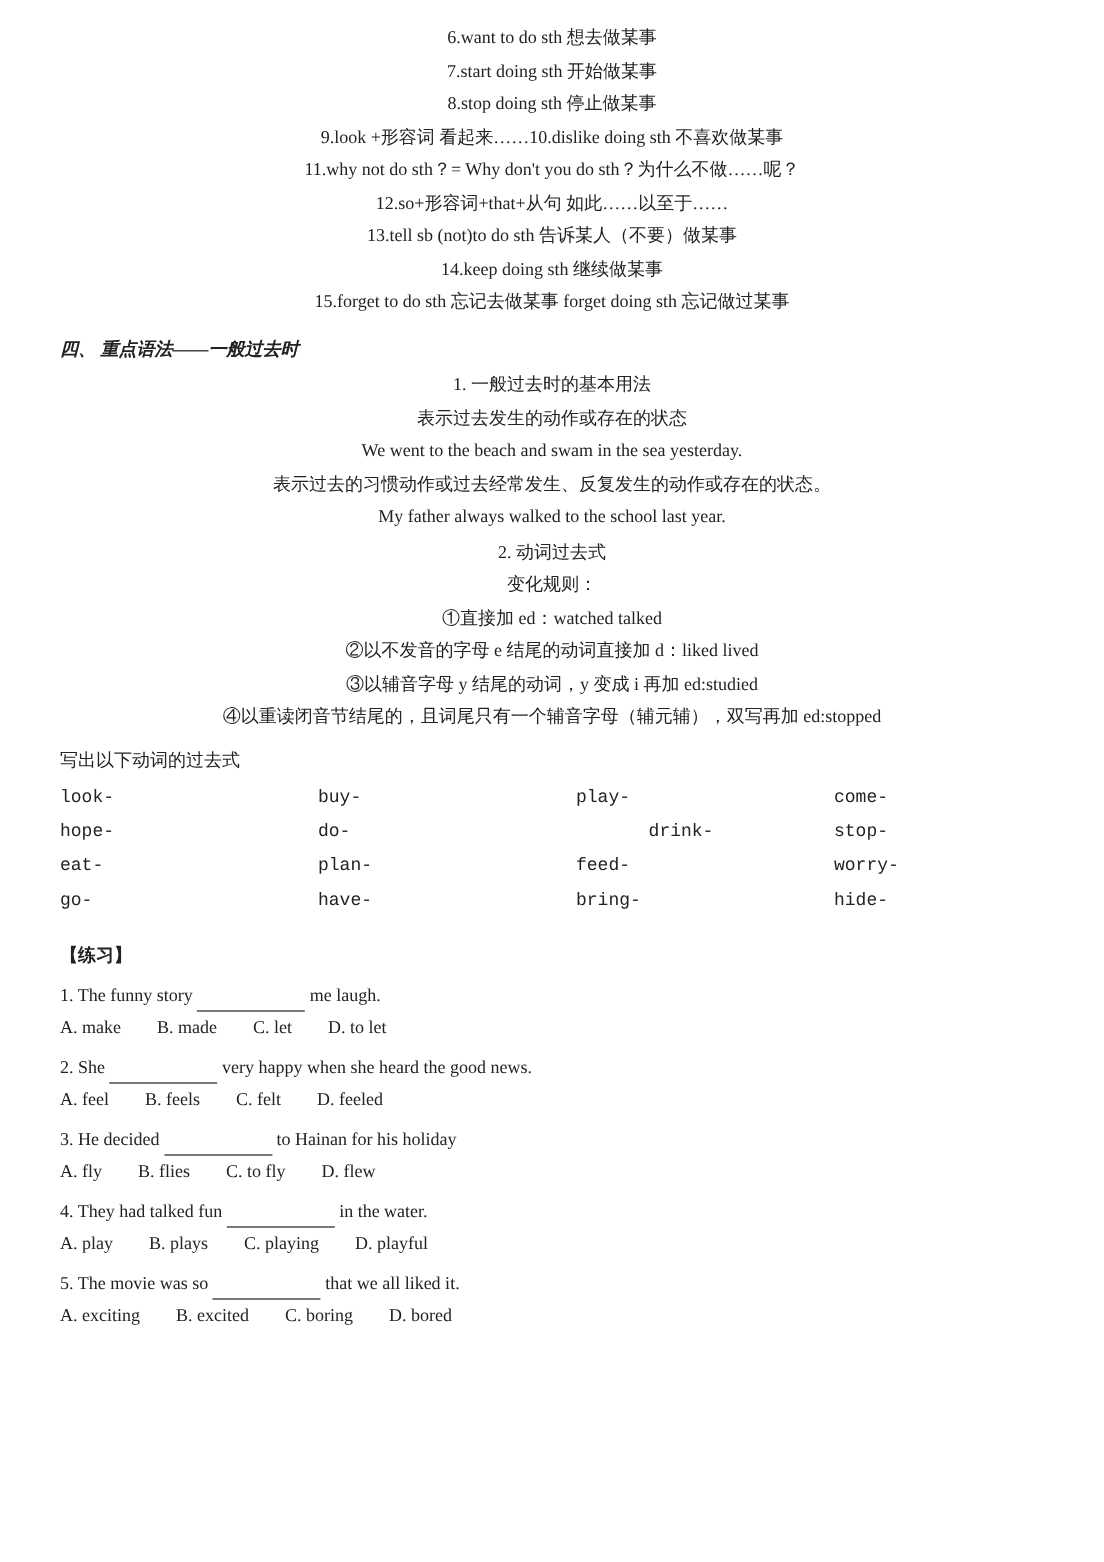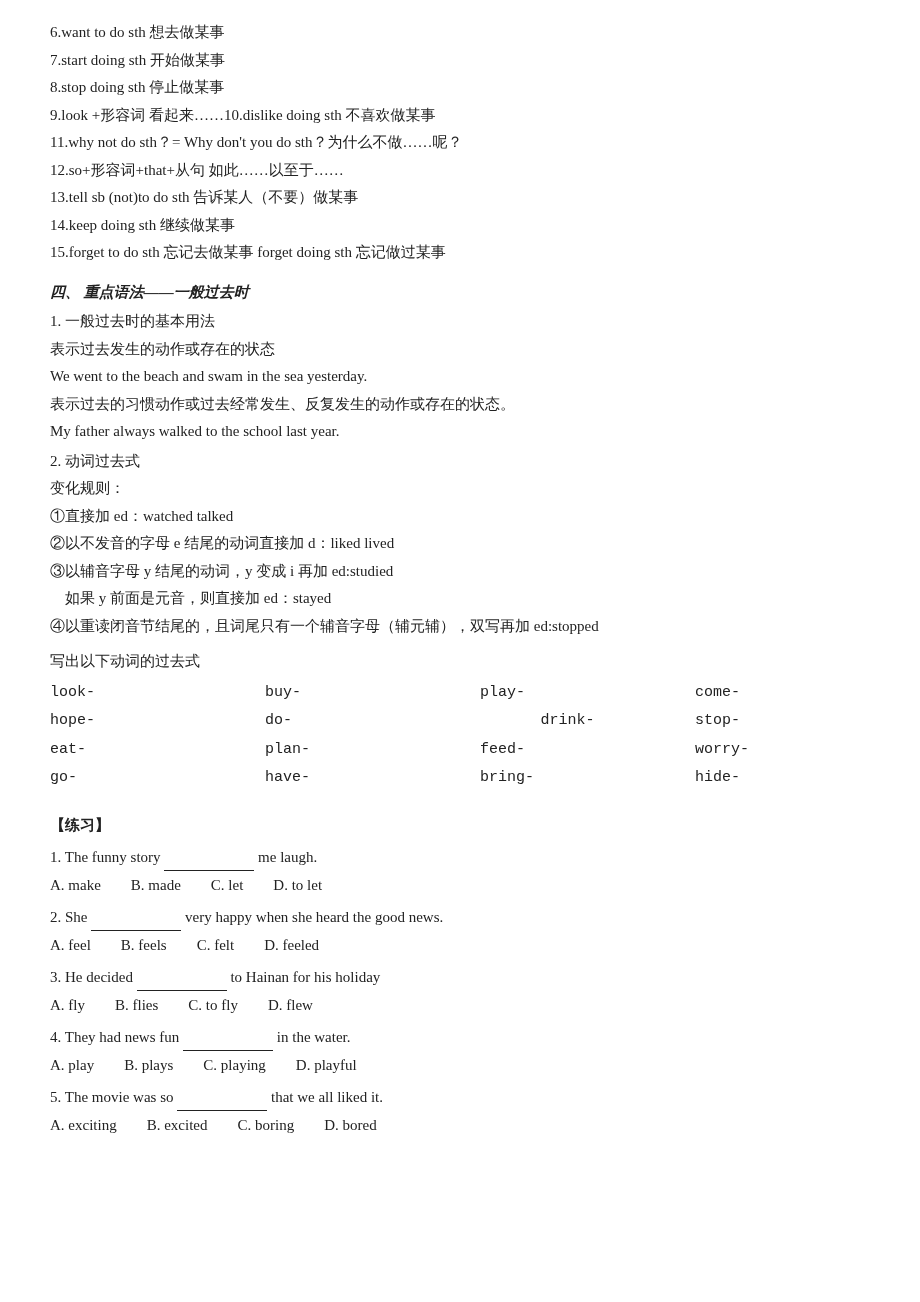--- a/index.html
+++ b/index.html
@@ -15,20 +15,21 @@
       width: 920px;
       min-height: 1302px;
       padding: 20px 50px 30px 50px;
       line-height: 1.7;
     }
     .section {
       margin-bottom: 4px;
     }
     .line {
       margin-bottom: 2px;
+      text-align: center;
     }
     .indent1 {
       text-indent: 1em;
     }
     .bold {
       font-weight: bold;
       font-style: italic;
     }
     .practice-title {
       font-weight: bold;
@@ -82,21 +83,20 @@
   <div class="line">1. 一般过去时的基本用法</div>
   <div class="line">表示过去发生的动作或存在的状态</div>
   <div class="line">We went to the beach and swam in the sea yesterday.</div>
   <div class="line">表示过去的习惯动作或过去经常发生、反复发生的动作或存在的状态。</div>
   <div class="line">My father always walked to the school last year.</div>
   <div class="line" style="margin-top:4px;">2. 动词过去式</div>
   <div class="line">变化规则：</div>
   <div class="line">①直接加 ed：watched     talked</div>
   <div class="line">②以不发音的字母 e 结尾的动词直接加 d：liked   lived</div>
   <div class="line">③以辅音字母 y 结尾的动词，y 变成 i 再加 ed:studied</div>
-  <div class="line indent1">  如果 y 前面是元音，则直接加 ed：stayed</div>
   <div class="line">④以重读闭音节结尾的，且词尾只有一个辅音字母（辅元辅），双写再加 ed:stopped</div>
 </div>
 
 <div class="vocab-section">
   <div class="vocab-title">写出以下动词的过去式</div>
   <div class="vocab-grid" id="vocab-grid">
   <div style="line-height: 1.9;">look-</div>
       <div style="line-height: 1.9;">buy-</div>
       <div style="line-height: 1.9;">play-</div>
       <div style="line-height: 1.9;">come-</div>
@@ -131,21 +131,21 @@
       <span>C. felt</span>
       <span>D. feeled</span>
     </div>
     <div class="question"><span>3.</span> <span>He decided</span> <span style="display:inline-block;width:90px;border-bottom:1px solid #222;vertical-align:bottom;">&nbsp;</span> <span>to Hainan for his holiday</span></div>
     <div class="options">
       <span>A. fly</span>
       <span>B. flies</span>
       <span>C. to fly</span>
       <span>D. flew</span>
     </div>
-    <div class="question"><span>4.</span> <span>They had news fun</span> <span style="display:inline-block;width:90px;border-bottom:1px solid #222;vertical-align:bottom;">&nbsp;</span> <span>in the water.</span></div>
+    <div class="question"><span>4.</span> <span>They had talked fun</span> <span style="display:inline-block;width:90px;border-bottom:1px solid #222;vertical-align:bottom;">&nbsp;</span> <span>in the water.</span></div>
     <div class="options">
       <span>A. play</span>
       <span>B. plays</span>
       <span>C. playing</span>
       <span>D. playful</span>
     </div>
     <div class="question"><span>5.</span> <span>The movie was so</span> <span style="display:inline-block;width:90px;border-bottom:1px solid #222;vertical-align:bottom;">&nbsp;</span> <span>that we all liked it.</span></div>
     <div class="options">
       <span>A. exciting</span>
       <span>B. excited</span>

